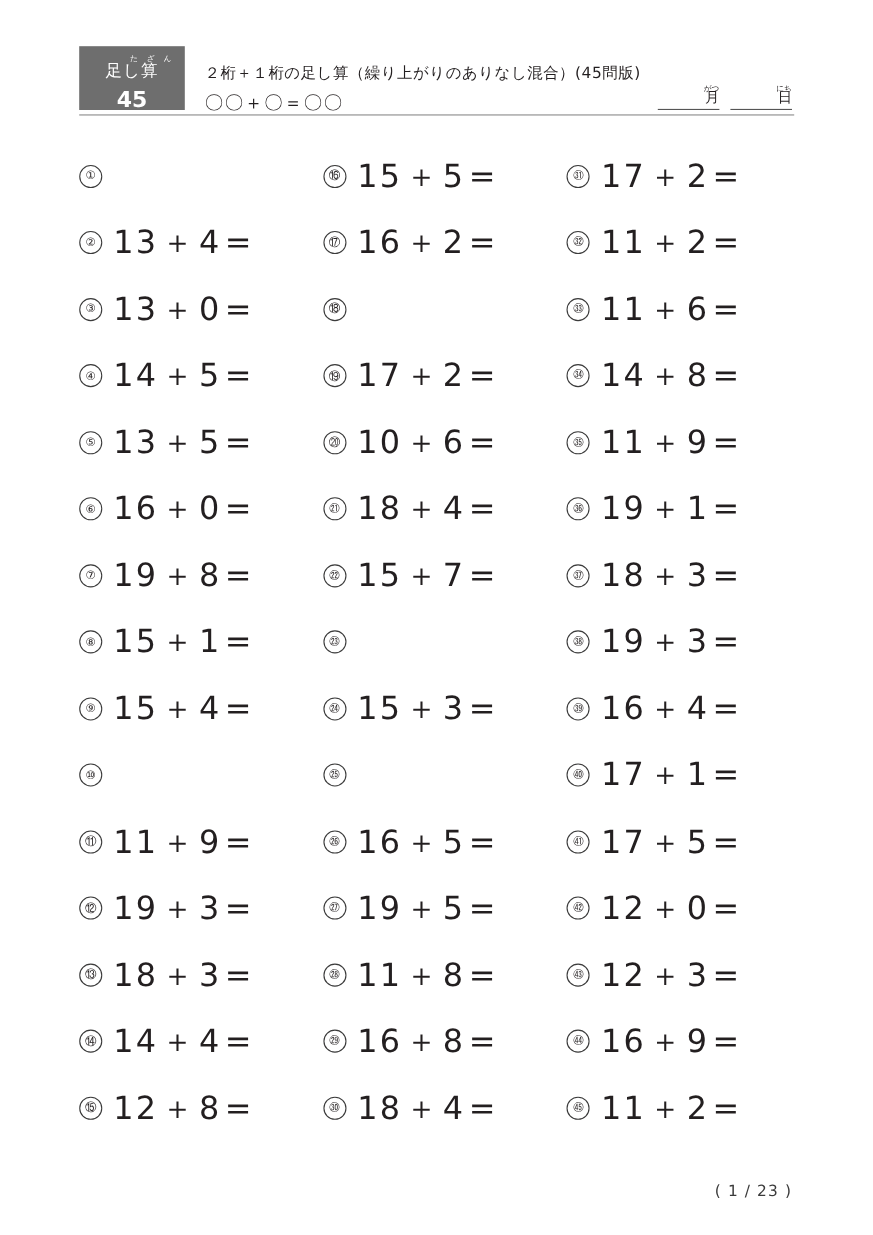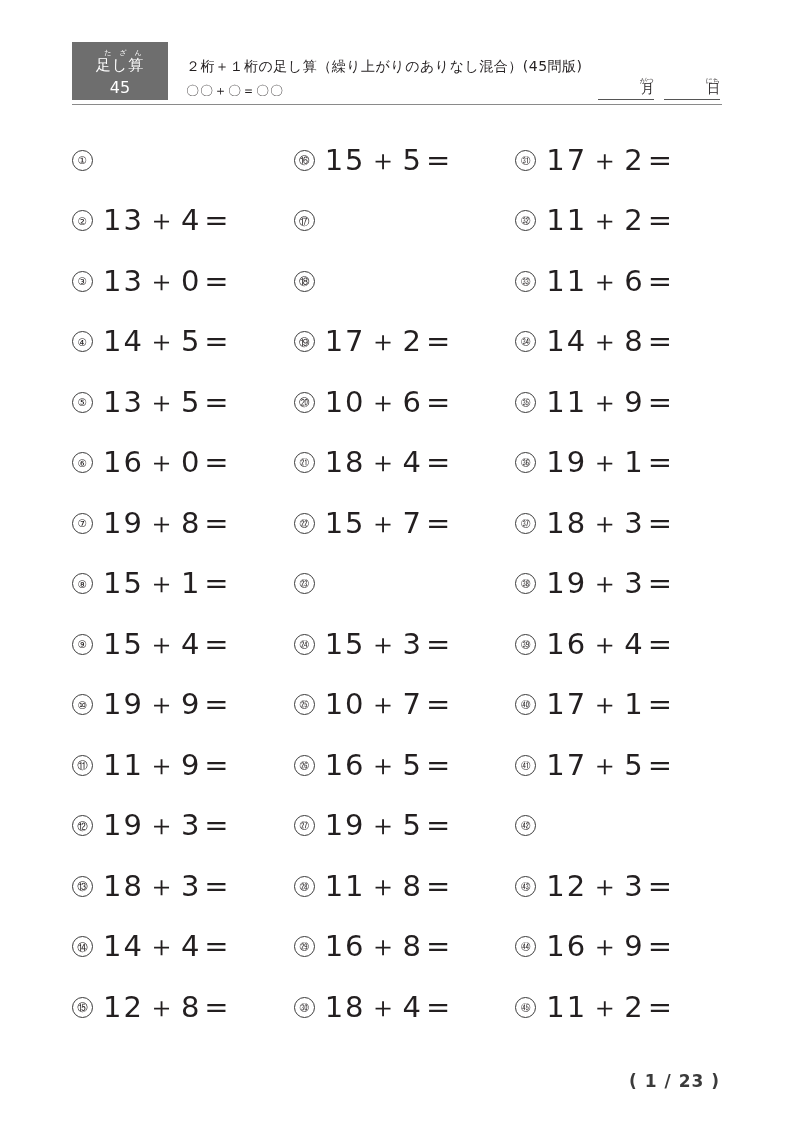--- a/index.html
+++ b/index.html
@@ -43,52 +43,53 @@
   .badge-title {
     font-family: Liberation Serif, serif;
     font-size: 15px;
     line-height: 1;
     padding-top: 16px;
     letter-spacing: 1px;
   }
   .badge-ruby {
     position: absolute;
     top: 6px;
-    left: 0;
+    left: 14px;
     width: 96px;
     font-family: "DejaVu Sans", "Liberation Sans", sans-serif;
     font-size: 7px;
     letter-spacing: 8px;
     padding-left: 14px;
     box-sizing: border-box;
   }
   .badge-num {
     font-family: "DejaVu Sans", "Liberation Sans", sans-serif;
-    font-size: 16px;
+    font-size: 20px;
     line-height: 1;
     padding-top: 7px;
+    font-weight: bold;
   }
 
   .header-title-wrap {
     position: absolute;
     left: 114px;
     top: 0px;
     width: 440px;
   }
   .title-line {
     font-family: "DejaVu Sans", "Liberation Sans", sans-serif;
     font-size: 14px;
     letter-spacing: 0.5px;
     white-space: nowrap;
     position: relative;
     top: 16px;
   }
   .subtitle-line {
     font-family: "DejaVu Sans", "Liberation Sans", sans-serif;
-    font-size: 13px;
+    font-size: 17px;
     position: relative;
     top: 22px;
     letter-spacing: 1px;
   }
 
   .header-date {
     position: absolute;
     right: 0;
     top: 4px;
     width: 124px;
@@ -161,24 +162,23 @@
     color: #231f20;
   }
   .expr .op { margin: 0 3px; }
 
   
   .footer {
     position: absolute;
     right: 74px;
     bottom: 32px;
     font-family: "DejaVu Sans", "Liberation Sans", sans-serif;
-    font-size: 17px;
+    font-size: 14px;
     color: #3b3b3b;
     letter-spacing: 1px;
-    font-weight: bold;
   }
 </style>
 </head>
 <body>
 
 <div class="page">
 
   <div class="header">
 
     <div class="header-badge">
@@ -217,20 +217,21 @@
       <div class="cell">
         <span class="num two-digit">㉛</span>
         <span class="expr"><span>17</span><span class="op">＋</span><span>2</span><span class="op">=</span><span style="display: inline-block; width: 60px; height: 30px;"></span></span>
       </div>
       <div class="cell">
         <span class="num">②</span>
         <span class="expr"><span>13</span><span class="op">＋</span><span>4</span><span class="op">=</span><span style="display: inline-block; width: 60px; height: 30px;"></span></span>
       </div>
       <div class="cell">
         <span class="num">⑰</span>
+        <span class="expr"><span>16</span><span class="op">＋</span><span>2</span><span class="op">=</span><span style="display: inline-block; width: 60px; height: 30px;"></span></span>
       </div>
       <div class="cell">
         <span class="num two-digit">㉜</span>
         <span class="expr"><span>11</span><span class="op">＋</span><span>2</span><span class="op">=</span><span style="display: inline-block; width: 60px; height: 30px;"></span></span>
       </div>
       <div class="cell">
         <span class="num">③</span>
         <span class="expr"><span>13</span><span class="op">＋</span><span>0</span><span class="op">=</span><span style="display: inline-block; width: 60px; height: 30px;"></span></span>
       </div>
       <div class="cell">
@@ -306,25 +307,23 @@
       <div class="cell">
         <span class="num two-digit">㉔</span>
         <span class="expr"><span>15</span><span class="op">＋</span><span>3</span><span class="op">=</span><span style="display: inline-block; width: 60px; height: 30px;"></span></span>
       </div>
       <div class="cell">
         <span class="num two-digit">㊴</span>
         <span class="expr"><span>16</span><span class="op">＋</span><span>4</span><span class="op">=</span><span style="display: inline-block; width: 60px; height: 30px;"></span></span>
       </div>
       <div class="cell">
         <span class="num">⑩</span>
-        <span class="expr"><span>19</span><span class="op">＋</span><span>9</span><span class="op">=</span><span style="display: inline-block; width: 60px; height: 30px;"></span></span>
       </div>
       <div class="cell">
         <span class="num two-digit">㉕</span>
-        <span class="expr"><span>10</span><span class="op">＋</span><span>7</span><span class="op">=</span><span style="display: inline-block; width: 60px; height: 30px;"></span></span>
       </div>
       <div class="cell">
         <span class="num two-digit">㊵</span>
         <span class="expr"><span>17</span><span class="op">＋</span><span>1</span><span class="op">=</span><span style="display: inline-block; width: 60px; height: 30px;"></span></span>
       </div>
       <div class="cell">
         <span class="num">⑪</span>
         <span class="expr"><span>11</span><span class="op">＋</span><span>9</span><span class="op">=</span><span style="display: inline-block; width: 60px; height: 30px;"></span></span>
       </div>
       <div class="cell">
@@ -338,20 +337,21 @@
       <div class="cell">
         <span class="num">⑫</span>
         <span class="expr"><span>19</span><span class="op">＋</span><span>3</span><span class="op">=</span><span style="display: inline-block; width: 60px; height: 30px;"></span></span>
       </div>
       <div class="cell">
         <span class="num two-digit">㉗</span>
         <span class="expr"><span>19</span><span class="op">＋</span><span>5</span><span class="op">=</span><span style="display: inline-block; width: 60px; height: 30px;"></span></span>
       </div>
       <div class="cell">
         <span class="num two-digit">㊷</span>
+        <span class="expr"><span>12</span><span class="op">＋</span><span>0</span><span class="op">=</span><span style="display: inline-block; width: 60px; height: 30px;"></span></span>
       </div>
       <div class="cell">
         <span class="num">⑬</span>
         <span class="expr"><span>18</span><span class="op">＋</span><span>3</span><span class="op">=</span><span style="display: inline-block; width: 60px; height: 30px;"></span></span>
       </div>
       <div class="cell">
         <span class="num two-digit">㉘</span>
         <span class="expr"><span>11</span><span class="op">＋</span><span>8</span><span class="op">=</span><span style="display: inline-block; width: 60px; height: 30px;"></span></span>
       </div>
       <div class="cell">

